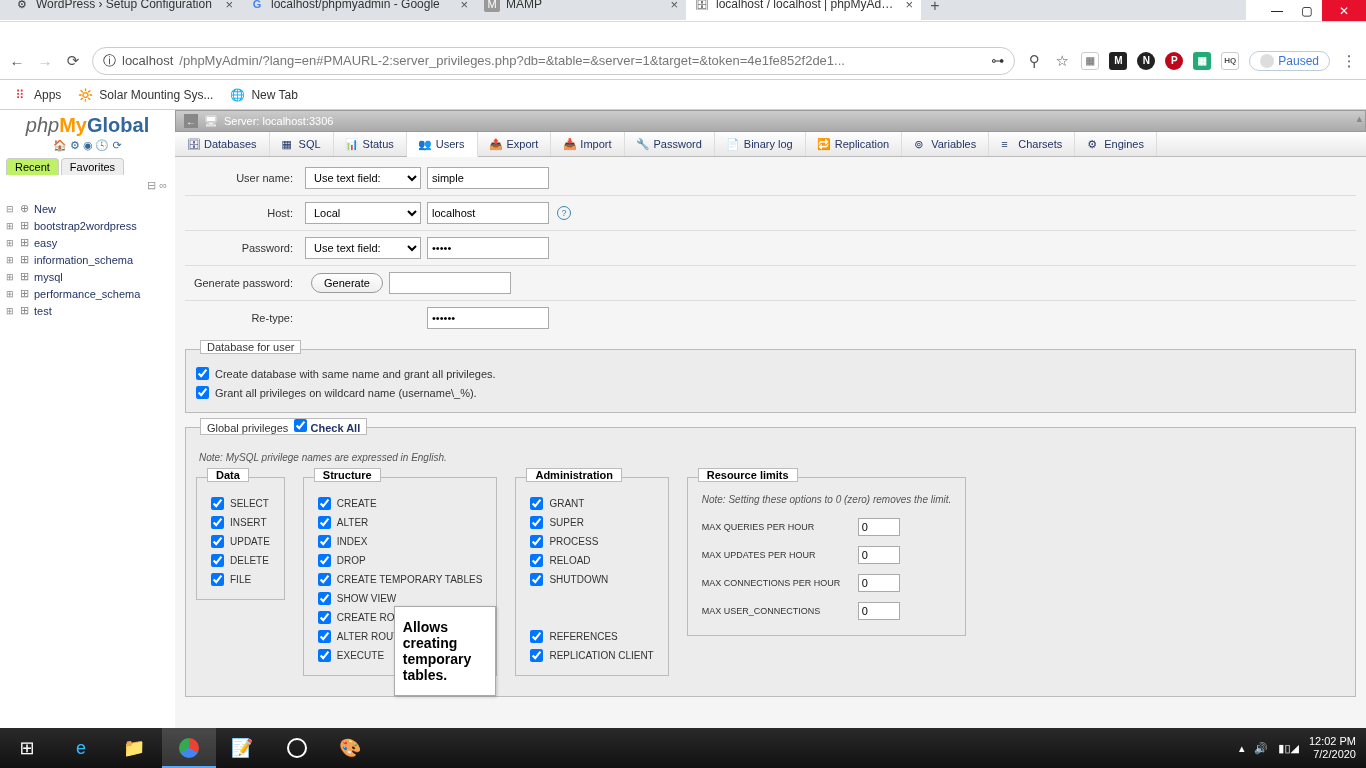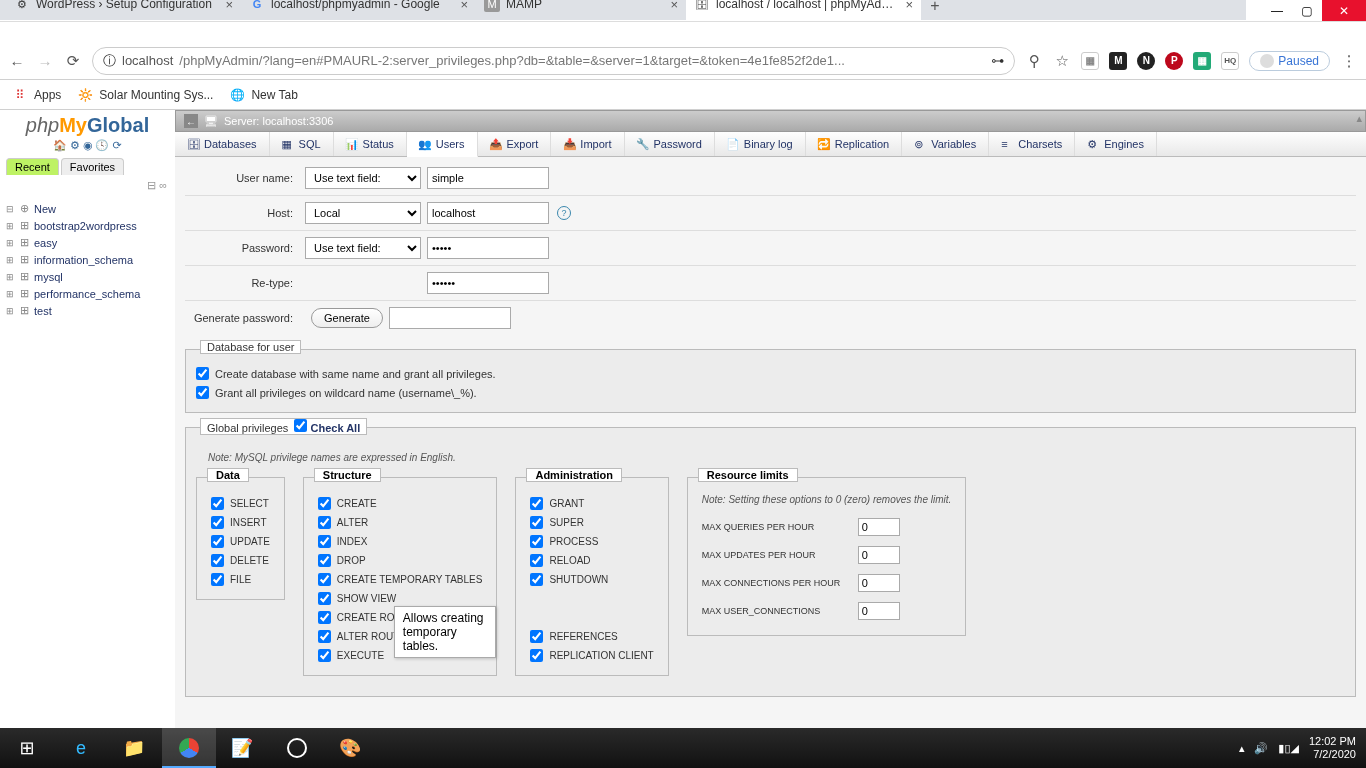--- a/index.html
+++ b/index.html
@@ -65,29 +65,29 @@
 select.pma, input.pma-text { border:1px solid #aaa; height:22px; font-size:11px; padding:0 4px; background:#fff;}
 select.pma { width:116px; }
 input.pma-text { width:122px; }
 .gen-btn { border:1px solid #999; border-radius:10px; padding:3px 12px; background:linear-gradient(#fff,#eee); font-size:11px; margin:0 6px;}
 .help-icon { color:#3a87ad; margin-left:8px; width:14px; height:14px; border:1px solid #3a87ad; border-radius:50%; display:inline-flex; align-items:center; justify-content:center; font-size:9px;}
 
 fieldset.pma-fs { border:1px solid #bbb; margin:14px 0 0; padding:14px 10px 10px; position:relative; background:#ececec;}
 fieldset.pma-fs > legend { font-size:11px; color:#333; padding:0 6px; background:#fff; border:1px solid #bbb; position:absolute; top:-10px; left:14px;}
 .check-line { font-size:11px; color:#333; padding:3px 0; display:flex; align-items:center; gap:6px;}
 .legend-check { color:#236; font-weight:bold;}
-.note { font-style:italic; color:#555; font-size:10px; margin:10px 0 14px 12px;}
+.note { font-style:italic; color:#555; font-size:10px; margin:10px 0 14px 3px;}
 
 .priv-groups { display:flex; gap:18px; align-items:flex-start; flex-wrap:wrap;}
 .priv-box { border:1px solid #bbb; padding:16px 14px 10px; background:#ececec; position:relative; min-width:60px;}
 .priv-box legend { position:absolute; top:-10px; left:10px; background:#fff; border:1px solid #bbb; padding:0 8px; font-size:11px; font-weight:bold;}
 .priv-item { display:flex; align-items:center; gap:6px; font-family:"Courier New",monospace; font-size:10px; color:#333; padding:3px 0; text-transform:uppercase;}
 .res-row { display:flex; align-items:center; gap:16px; padding:5px 0; font-family:"Courier New",monospace; font-size:9px; text-transform:uppercase; color:#333;}
 .res-row input { width:42px; height:18px; border:1px solid #aaa; font-size:11px; padding:0 3px;}
-.tooltip-box { position:absolute; background:#fff; border:1px solid #aaa; padding:4px 8px; font-size:12px; box-shadow:1px 1px 3px rgba(0,0,0,0.2); z-index:10;}
+.tooltip-box { position:absolute; background:#fff; border:1px solid #aaa; padding:12px 8px; font-size:14px; box-shadow:1px 1px 3px rgba(0,0,0,0.2); z-index:10;font-weight:bold;}
 
 .console-tab { position:absolute; bottom:0; left:0; background:#ddd; border:1px solid #aaa; border-bottom:none; padding:1px 6px; font-size:10px; display:flex; align-items:center; gap:3px;}
 
 
 .taskbar { position:fixed; bottom:0; left:0; right:0; height:40px; background:linear-gradient(#2a2a2a,#111); display:flex; align-items:center; }
 .task-btn { width:54px; height:40px; display:flex; align-items:center; justify-content:center; color:#fff; font-size:18px;}
 .task-btn.active { background:rgba(255,255,255,0.15); box-shadow:inset 0 -2px 0 #5af;}
 .systray { margin-left:auto; display:flex; align-items:center; gap:10px; padding:0 10px; color:#fff; font-size:11px;}
 .clock { text-align:right; line-height:1.2; font-size:11px;}
 
@@ -288,28 +288,28 @@
         <input class="pma-text" value="localhost" style="">
         <span class="help-icon">?</span>
       </div>
       <div class="form-row">
         <div class="form-label">Password:</div>
         <select class="pma"><option>Use text field:</option></select>
         <span style="width:6px"></span>
         <input class="pma-text" type="password" value="•••••" style="">
       </div>
       <div class="form-row">
+        <div class="form-label">Generate password:</div>
+        <button class="gen-btn">Generate</button>
+        <input class="pma-text" style="">
+      </div>
+      <div class="form-row">
         <div class="form-label">Re-type:</div>
         <span style="width:122px"></span>
         <input class="pma-text" type="password" value="••••••" style="">
-      </div>
-      <div class="form-row">
-        <div class="form-label">Generate password:</div>
-        <button class="gen-btn">Generate</button>
-        <input class="pma-text" style="">
       </div>
 
       <fieldset class="pma-fs">
         <legend>Database for user</legend>
         <div class="check-line">
             <input type="checkbox" checked="" style="">
             <span>Create database with same name and grant all privileges.</span>
           </div>
         <div class="check-line">
             <input type="checkbox" checked="" style="">

